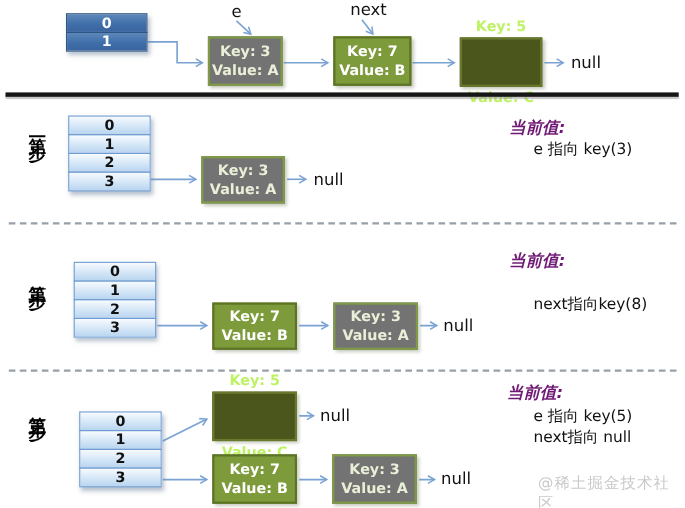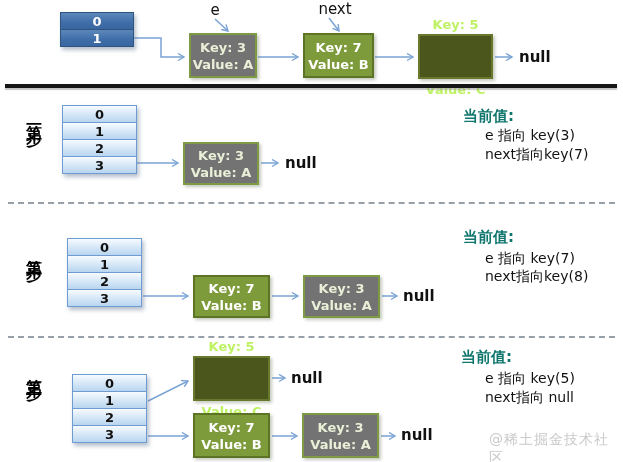--- a/index.html
+++ b/index.html
@@ -24,27 +24,27 @@
     font-weight:bold;font-size:13px;color:#111;
     background:linear-gradient(#f7fbfe,#d4e6f7 55%,#b9d5ef);
   }
   .cell:first-child{margin-top:0;}
   .array-dark .cell{
     background:linear-gradient(#5c87ba,#3e6da8 60%,#3a66a0);
     border-color:#2e5480;color:#fff;
   }
   
   .ptr-label{position:absolute;font-size:15px;color:#111;text-align:center;}
-  .null-label{position:absolute;font-size:15px;font-weight:bold;color:#111;}
+  .null-label{position:absolute;font-size:15px;font-weight:normal;color:#111;}
   .step-label{
     position:absolute;left:20px;width:24px;
     writing-mode:vertical-rl;text-orientation:upright;
     font-size:16px;font-weight:bold;letter-spacing:3px;color:#000;
   }
-  .status-title{position:absolute;font-size:15px;font-weight:bold;color:#0f766e;}
+  .status-title{position:absolute;font-size:15px;font-weight:bold;color:#701a75;font-style:italic;}
   .status-line{position:absolute;font-size:14px;color:#111;}
   
   .sep-black{position:absolute;height:4px;background:#161616;box-shadow:0 2px 1px rgba(150,150,150,.55);}
   .sep-dash{position:absolute;border-top:2px dashed #97a0a8;height:0;}
   .watermark{position:absolute;font-size:14px;color:#c9c9c9;letter-spacing:1px;}
   svg{position:absolute;left:0;top:0;pointer-events:none;}
 </style>
 </head>
 <body>
 
@@ -111,42 +111,40 @@
     <div class="cell">2</div>
     <div class="cell">3</div>
   </div>
   <div class="node tone-light" style="left:183px;top:142px;width:76px;height:43px;">
     <span>Key: 3</span>
     <span>Value: A</span>
   </div>
   <div class="null-label" style="left:285px;top:154px;">null</div>
   <div class="status-title" style="left:463px;top:107px;">当前值:</div>
   <div class="status-line" style="left:485px;top:127px;">e  指向 key(3)</div>
-  <div class="status-line" style="left:485px;top:146px;">next指向key(7)</div>
 
   <div class="sep-dash" style="left:8px;top:202px;width:607px;"></div>
 
   <div class="step-label" style="top:247px;">第二步</div>
   <div class="array" style="left:67px;top:238px;width:75px;">
     <div class="cell">0</div>
     <div class="cell">1</div>
     <div class="cell">2</div>
     <div class="cell">3</div>
   </div>
   <div class="node tone-mid" style="left:193px;top:275px;width:77px;height:43px;">
     <span>Key: 7</span>
     <span>Value: B</span>
   </div>
   <div class="node tone-light" style="left:303px;top:275px;width:77px;height:43px;">
     <span>Key: 3</span>
     <span>Value: A</span>
   </div>
   <div class="null-label" style="left:403px;top:287px;">null</div>
   <div class="status-title" style="left:463px;top:228px;">当前值:</div>
-  <div class="status-line" style="left:485px;top:250px;">e  指向 key(7)</div>
   <div class="status-line" style="left:485px;top:268px;">next指向key(8)</div>
 
   <div class="sep-dash" style="left:8px;top:336px;width:607px;"></div>
 
   <div class="step-label" style="top:366px;">第三步</div>
   <div class="array" style="left:72px;top:374px;width:75px;">
     <div class="cell">0</div>
     <div class="cell">1</div>
     <div class="cell">2</div>
     <div class="cell">3</div>

